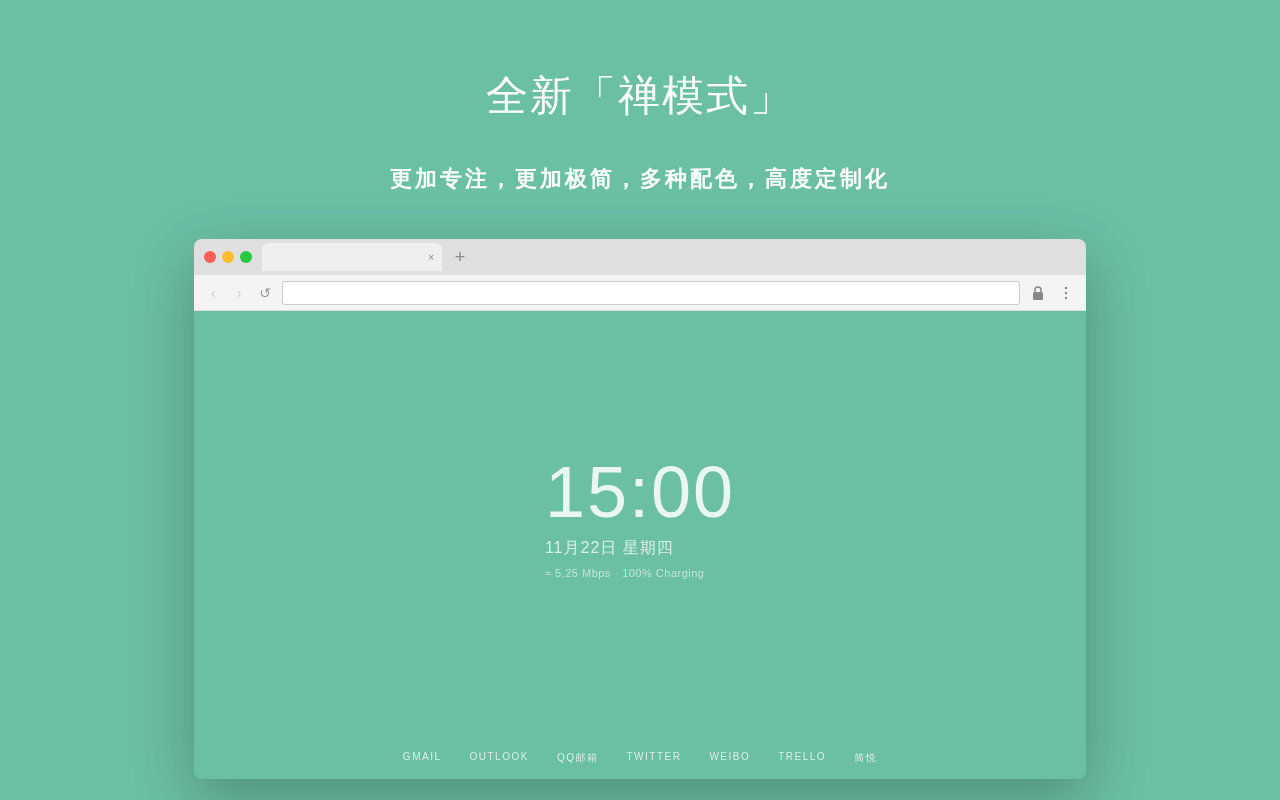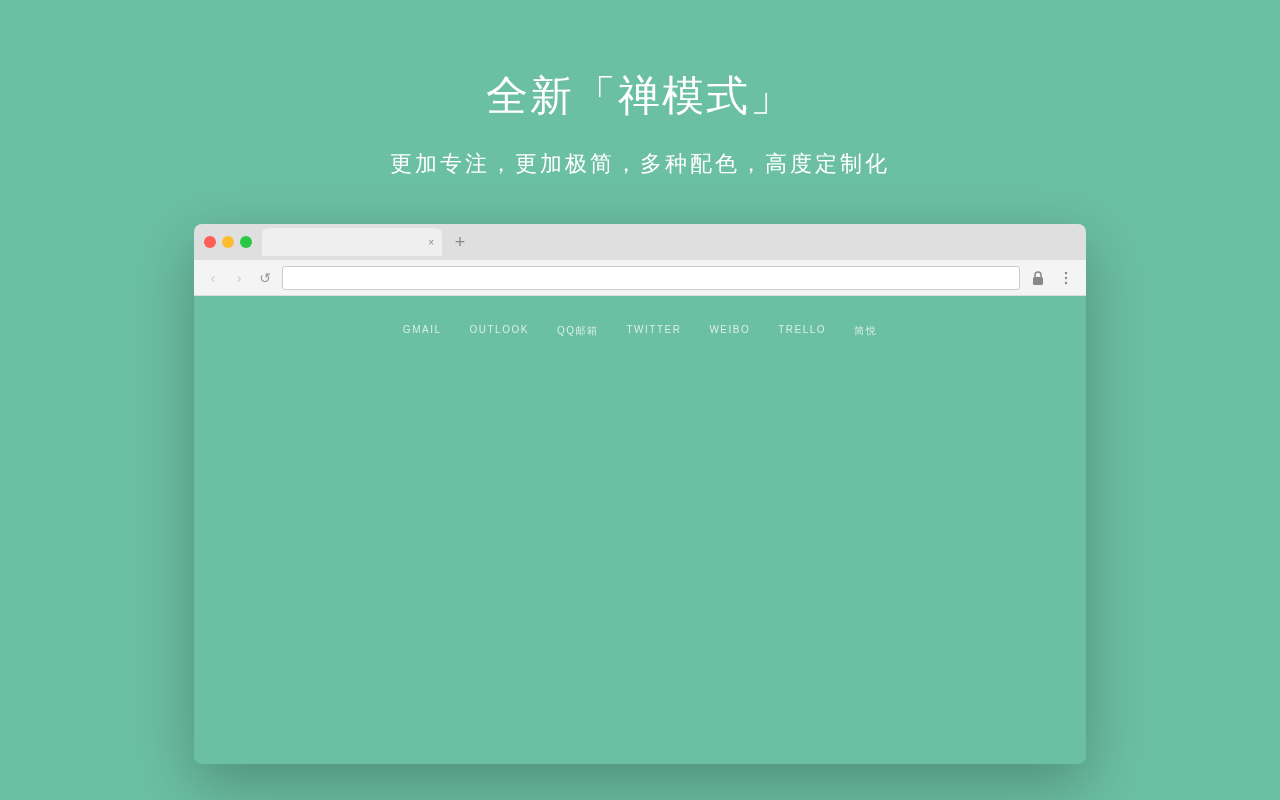--- a/index.html
+++ b/index.html
@@ -21,24 +21,24 @@
 
     .page-title {
       margin-top: 68px;
       color: white;
       font-size: 42px;
       font-weight: 300;
       letter-spacing: 2px;
     }
 
     .page-subtitle {
-      margin-top: 25px;
+      margin-top: 40px;
       color: white;
       font-size: 22px;
-      font-weight: 400;
+      font-weight: 700;
       letter-spacing: 3px;
     }
 
     .browser-window {
       margin-top: 45px;
       width: 892px;
       height: 540px;
       background: #6bbfa3;
       border-radius: 8px;
       box-shadow: 0 20px 60px rgba(0,0,0,0.25);
@@ -255,20 +255,27 @@
       <div class="toolbar-icon">
         <svg width="16" height="16" viewBox="0 0 16 16" fill="#888">
           <circle cx="8" cy="3" r="1.2"></circle>
           <circle cx="8" cy="8" r="1.2"></circle>
           <circle cx="8" cy="13" r="1.2"></circle>
         </svg>
       </div>
     </div>
   </div>
 
+  <div class="browser-content">
+    <div>
+      <div class="clock-time">15:00</div>
+      <div class="clock-date">11月22日 星期四</div>
+      <div class="clock-status">≈ 5.25 Mbps · 100% Charging</div>
+    </div>
+  </div>
 
   <div class="browser-footer">
     <a class="footer-link">GMAIL</a>
     <a class="footer-link">OUTLOOK</a>
     <a class="footer-link">QQ邮箱</a>
     <a class="footer-link">TWITTER</a>
     <a class="footer-link">WEIBO</a>
     <a class="footer-link">TRELLO</a>
     <a class="footer-link">简悦</a>
   </div>

